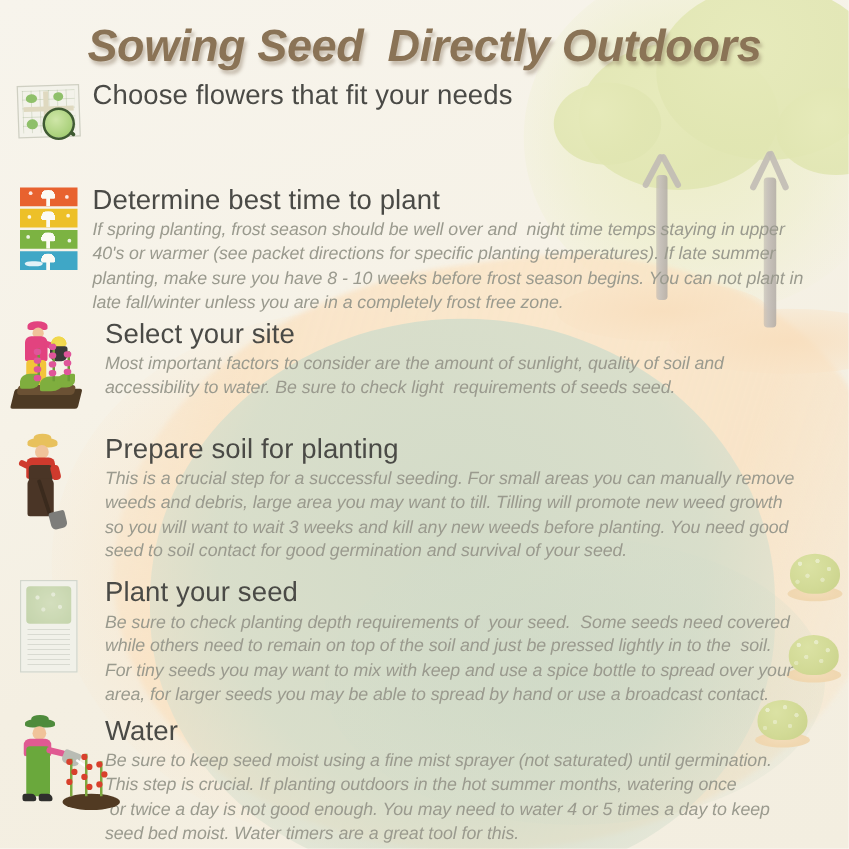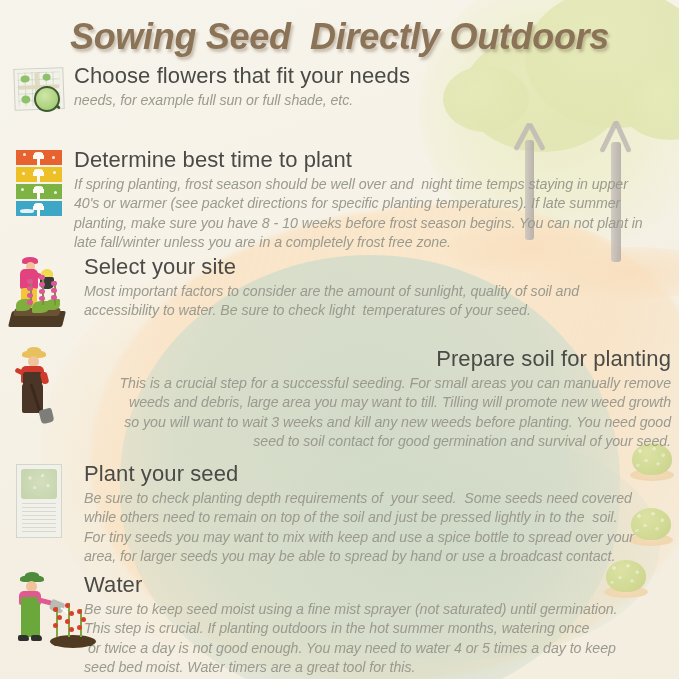--- a/index.html
+++ b/index.html
@@ -221,21 +221,21 @@
     line-height: 1.38;
     margin: 0;
     letter-spacing: -0.05px;
   }
   .step-text .ln { display: block; white-space: pre; }
 
   
   .step-1 { margin-top: 0px; }
   .step-2 { margin-top: 6px; }
   .step-3 { }
-  .step-4 { margin-top: 14px; text-align: right; }
+  .step-4 { margin-top: 14px; }
   .step-5 { margin-top: 10px; }
   .step-6 { margin-top: 6px; }
   .step-3 .step-body, .step-4 .step-body, .step-5 .step-body, .step-6 .step-body { padding-left: 10px; }
 
   
   .ico { position: absolute; left: 0; top: 0; }
 
   
   .plan-card {
     position: absolute; left: 8px; top: 4px;
@@ -611,21 +611,20 @@
               <div class="plan-blob" style="left:34px; top:24px; width:8px; height:7px;"></div>
               <div class="plan-blob" style="left:24px; top:22px; width:6px; height:5px; background:#6fa7cf;"></div>
             </div>
             <div class="magnifier-handle"></div>
             <div class="magnifier"></div>
           </div>
         </div>
         <div class="step-body">
           <h2 class="step-heading">Choose flowers that fit your needs</h2>
           <p class="step-text">
-            <span class="ln">needs, for example full sun or full shade, etc.</span>
           </p>
         </div>
       </div>
 
       <div class="step step-2">
         <div class="step-icon">
           <div class="ico">
             <div class="season-band" style="top:2px; background:#e8622f;">
               <div class="season-tree"></div>
               <div class="season-leaf" style="left:7px; top:3px;"></div>
@@ -690,21 +689,21 @@
             <div class="foxglove-stem" style="left:48px; top:26px; height:24px;"></div>
             <div class="foxglove-bell" style="left:45px; top:26px;"></div>
             <div class="foxglove-bell" style="left:45px; top:33px;"></div>
             <div class="foxglove-bell" style="left:45px; top:40px;"></div>
           </div>
         </div>
         <div class="step-body">
           <h2 class="step-heading">Select your site</h2>
           <p class="step-text">
             <span class="ln">Most important factors to consider are the amount of sunlight, quality of soil and</span>
-            <span class="ln">accessibility to water. Be sure to check light  temperatures of your seed.</span>
+            <span class="ln">accessibility to water. Be sure to check light  requirements of seeds seed.</span>
           </p>
         </div>
       </div>
 
       <div class="step step-4">
         <div class="step-icon">
           <div class="ico farmer">
             <div class="hat-top"></div>
             <div class="hat"></div>
             <div class="head"></div>

